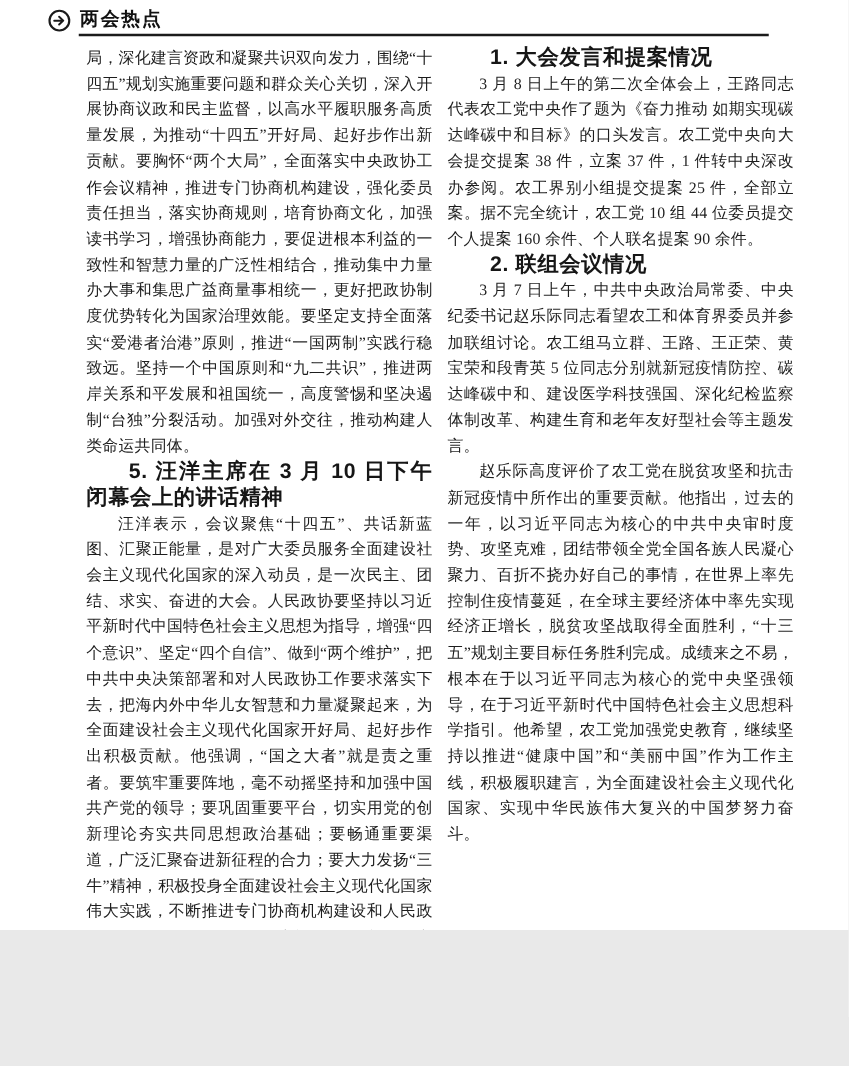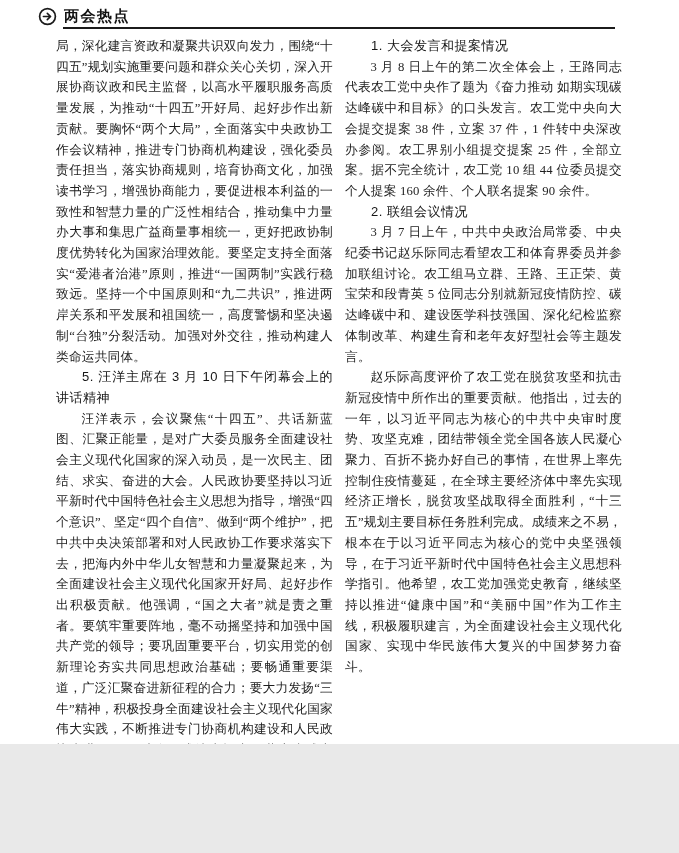--- a/index.html
+++ b/index.html
@@ -10,26 +10,26 @@
   }
   
   .hdr{position:absolute;left:38px;top:7px;right:64px;display:flex;align-items:flex-start;gap:6px;}
   .hdr-icon{width:19px;height:19px;flex:none;margin-top:0;}
   .hdr-title-wrap{flex:1;border-bottom:2px solid #1b1b1b;padding:0 0 3px 1px;}
   .hdr-title{
     margin:0;font-family:"Liberation Sans","DejaVu Sans",sans-serif;
     font-size:15px;font-weight:700;letter-spacing:1.5px;line-height:17px;color:#111;
   }
   
-  .main{position:absolute;left:56px;top:36px;width:566px;height:778px;display:flex;gap:12px;overflow:hidden;}
+  .main{position:absolute;left:69px;top:36px;width:566px;height:778px;display:flex;gap:12px;overflow:hidden;}
   .col{width:277px;text-align:justify;font-size:12.7px;line-height:20.7px;letter-spacing:0.2px;}
   .col p{margin:0;text-indent:2em;}
   .col p.body-continued{text-indent:0;}
   .col h3.subhead{
-    margin:0;text-indent:2em;font-weight:400;font-size:13px;line-height:20.7px;
+    margin:0;text-indent:2em;font-weight:700;font-size:17px;line-height:20.7px;
     font-family:"Liberation Sans","DejaVu Sans",sans-serif;letter-spacing:0.5px;color:#161616;
   }
   .col h2.section-heading{
     margin:11px 0 8px;text-align:center;text-indent:0;
     font-size:13px;font-weight:700;letter-spacing:2px;line-height:24px;color:#101010;
   }
   
   .ftr{position:absolute;left:55px;top:817px;width:560px;height:22px;}
   .ftr-rule{position:absolute;left:33px;right:0;top:16px;border-top:1.6px solid #5c5c5c;}
   .ftr-pagenum{

